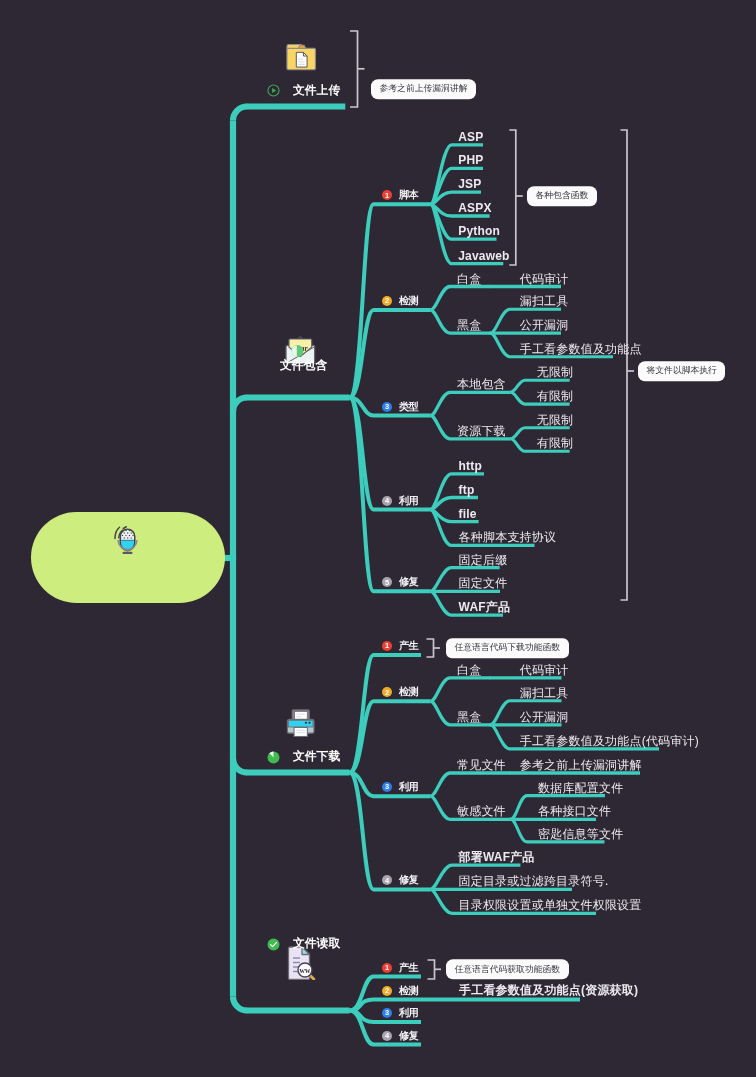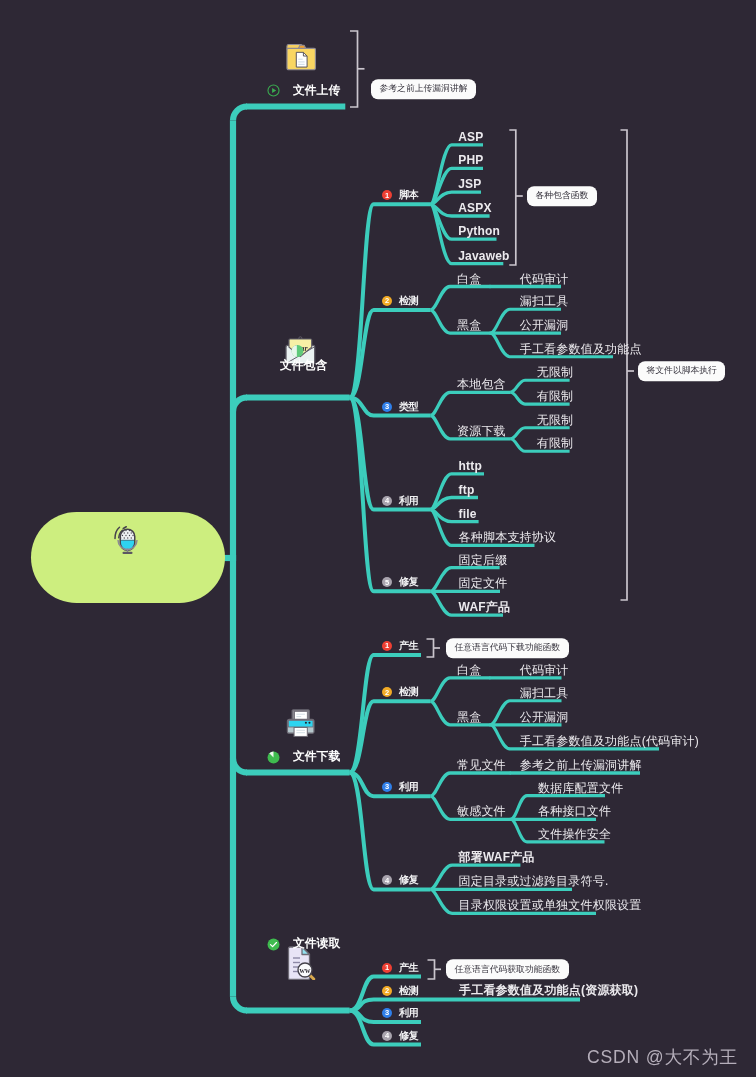--- a/index.html
+++ b/index.html
@@ -298,41 +298,41 @@
         <div class="badge" style="background: rgb(169, 164, 174);">5</div>
         <span class="t">修复</span>
       </div>
       <div class="lbl" style="left:458.6px;top:553.7px;">固定后缀</div>
       <div class="lbl" style="left:458.6px;top:577.3px;">固定文件</div>
       <div class="lbl b" style="left:458.6px;top:601.1px;">WAF产品</div>
       <div class="sub" style="left:382px;top:646px;">
         <div class="badge" style="background: rgb(238, 63, 51);">1</div>
         <span class="t">产生</span>
       </div>
-      <div class="note" style="left:446px;top:648px;">任意语言代码下载功能函数</div>
+      <div class="note" style="left:446px;top:648px;border-radius:6px;">任意语言代码下载功能函数</div>
       <div class="sub" style="left:382px;top:692.3px;">
         <div class="badge" style="background: rgb(242, 171, 38);">2</div>
         <span class="t">检测</span>
       </div>
       <div class="lbl" style="left:457px;top:663.8px;">白盒</div>
       <div class="lbl" style="left:519.7px;top:663.8px;">代码审计</div>
       <div class="lbl" style="left:457px;top:710.8px;">黑盒</div>
       <div class="lbl" style="left:519.7px;top:686.7px;">漏扫工具</div>
       <div class="lbl" style="left:519.7px;top:710.8px;">公开漏洞</div>
       <div class="lbl" style="left:519.7px;top:734.9px;">手工看参数值及功能点(代码审计)</div>
       <div class="sub" style="left:382px;top:787.2px;">
         <div class="badge" style="background: rgb(47, 127, 234);">3</div>
         <span class="t">利用</span>
       </div>
       <div class="lbl" style="left:457px;top:759px;">常见文件</div>
       <div class="lbl" style="left:519.7px;top:759px;">参考之前上传漏洞讲解</div>
       <div class="lbl" style="left:457px;top:805.3px;">敏感文件</div>
       <div class="lbl" style="left:538px;top:781.6px;">数据库配置文件</div>
       <div class="lbl" style="left:538px;top:805.3px;">各种接口文件</div>
-      <div class="lbl" style="left:538px;top:827.9px;">文件操作安全</div>
+      <div class="lbl" style="left:538px;top:827.9px;">密匙信息等文件</div>
       <div class="sub" style="left:382px;top:880.4px;">
         <div class="badge" style="background: rgb(169, 164, 174);">4</div>
         <span class="t">修复</span>
       </div>
       <div class="lbl b" style="left:458.5px;top:851.1px;">部署WAF产品</div>
       <div class="lbl" style="left:458.5px;top:875.4px;">固定目录或过滤跨目录符号.</div>
       <div class="lbl" style="left:458.5px;top:899.4px;">目录权限设置或单独文件权限设置</div>
       <div class="sub" style="left:382px;top:967.5px;">
         <div class="badge" style="background: rgb(238, 63, 51);">1</div>
         <span class="t">产生</span>
@@ -344,15 +344,14 @@
       </div>
       <div class="lbl b" style="left:459px;top:983.5px;">手工看参数值及功能点(资源获取)</div>
       <div class="sub" style="left:382px;top:1013px;">
         <div class="badge" style="background: rgb(47, 127, 234);">3</div>
         <span class="t">利用</span>
       </div>
       <div class="sub" style="left:382px;top:1035.5px;">
         <div class="badge" style="background: rgb(169, 164, 174);">4</div>
         <span class="t">修复</span>
       </div>
-      <div class="wm" style="right: 18px; bottom: 8px; left: auto;">CSDN @大不为王</div>
     </div>
 </div>
 
 </body></html>

